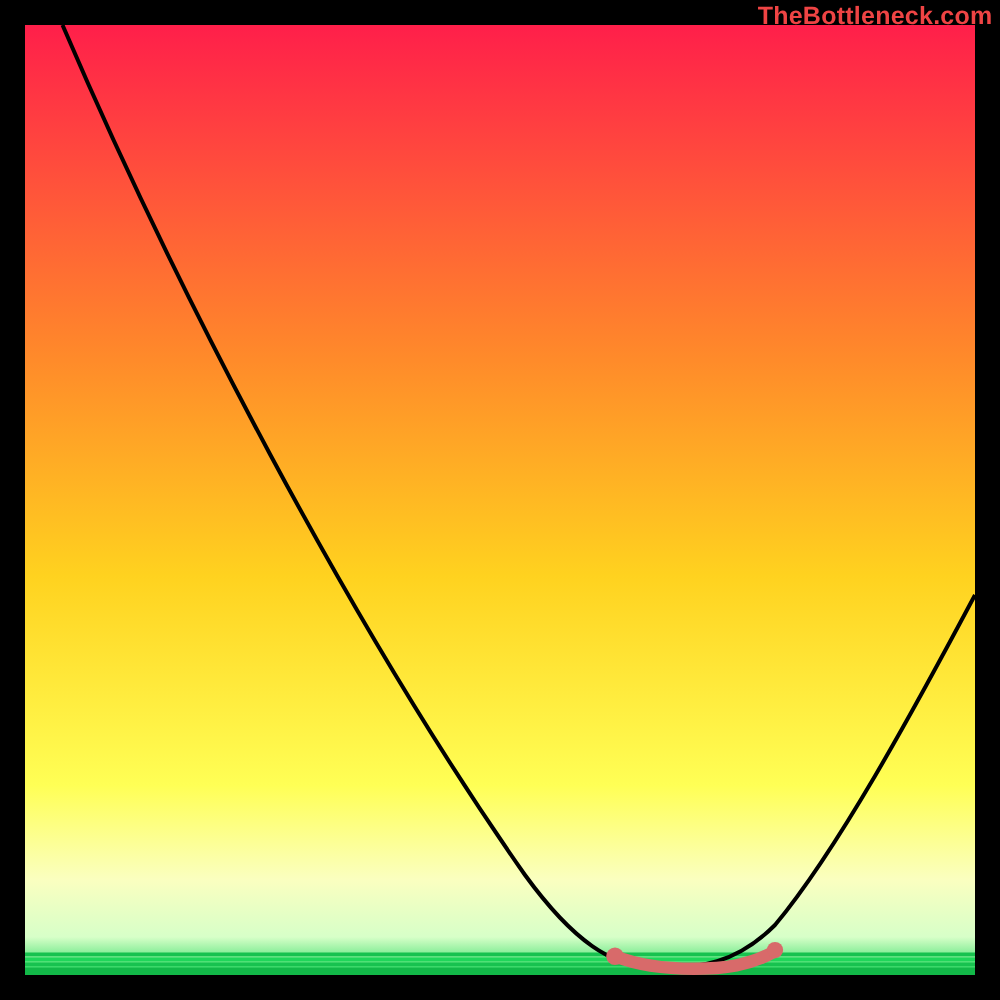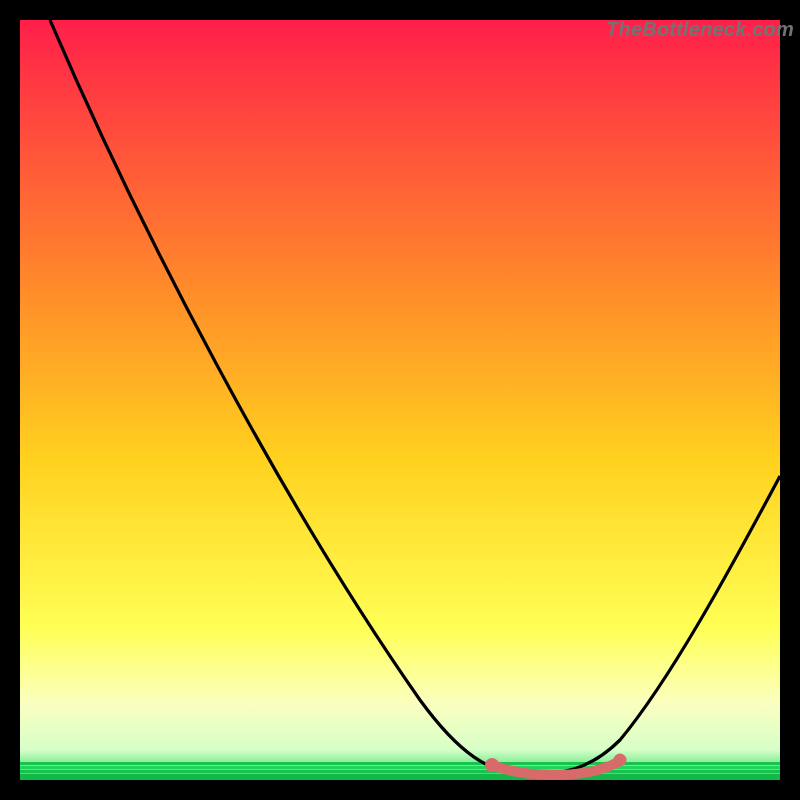--- a/index.html
+++ b/index.html
@@ -28,27 +28,26 @@
   }
   .curve {
     position: absolute;
     left: 0;
     top: 0;
     width: 760px;
     height: 760px;
   }
   .watermark {
     position: absolute;
-    top: 18px;
+    top: 2px;
     right: 6px;
-    color: #737373;
+    color: #ef4444;
     font-size: 20px;
     font-weight: 600;
     letter-spacing: 0.2px;
-    font-style: italic;
   }
 </style>
 </head>
 <body>
 
 <div class="frame">
 
   <svg class="gradient" viewBox="0 0 760 760" preserveAspectRatio="none">
     <defs>
       <linearGradient id="heat" x1="0" y1="0" x2="0" y2="1">

